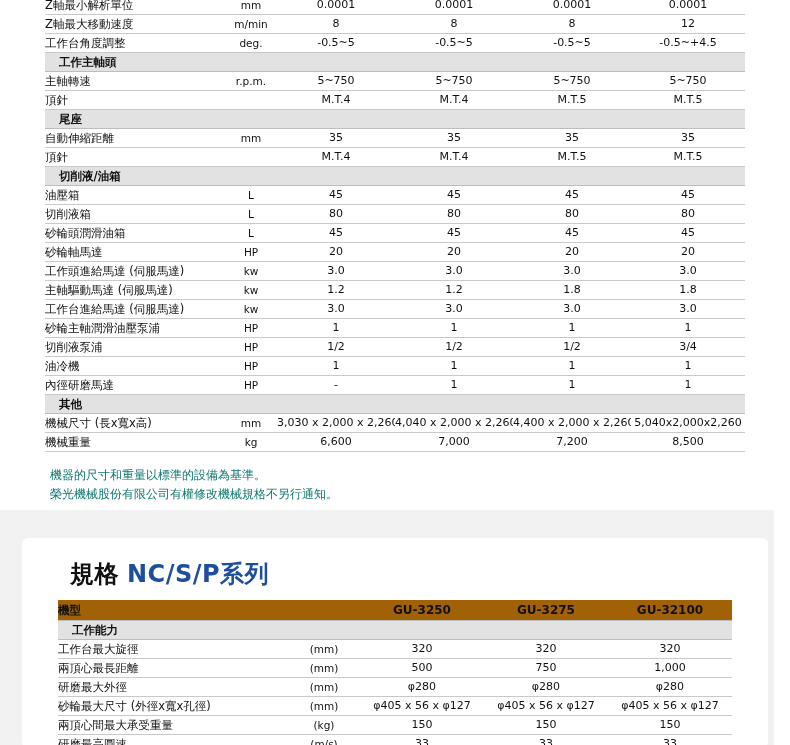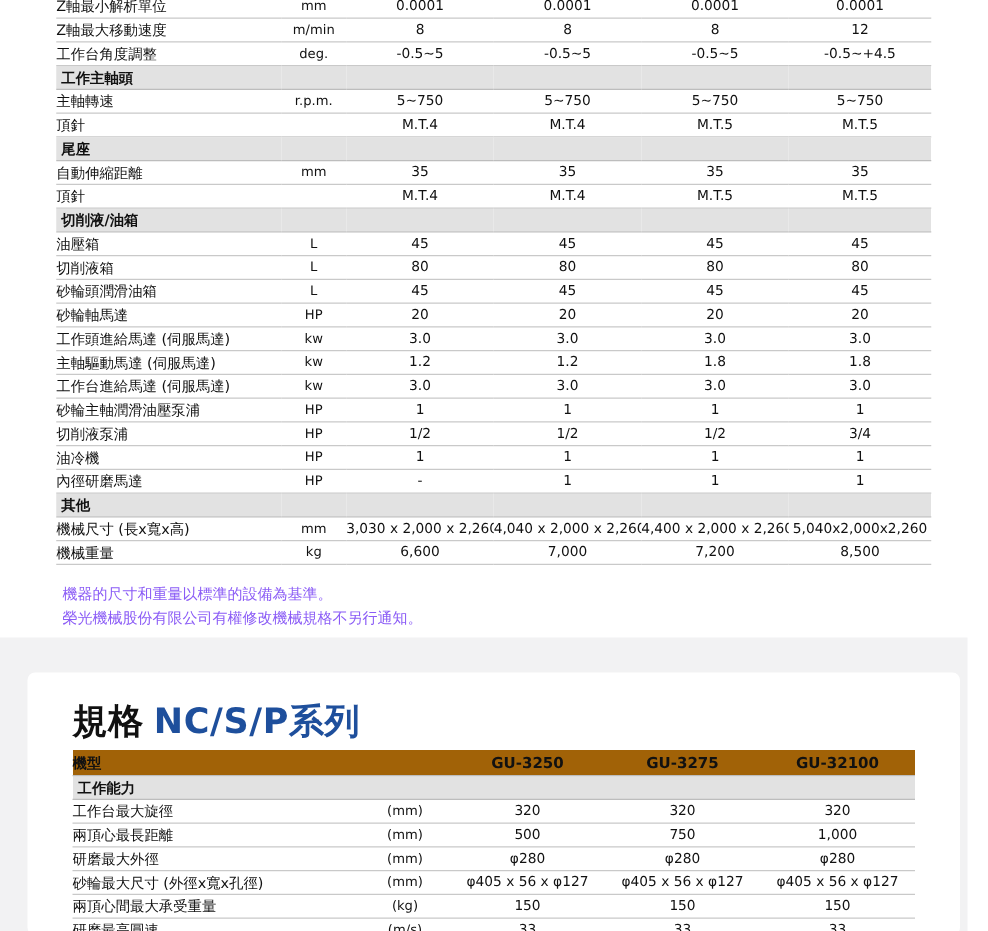--- a/index.html
+++ b/index.html
@@ -43,39 +43,39 @@
     text-align: center;
     font-size: 11px;
   }
   
   tr.section td {
     background: #e2e2e2;
     font-weight: bold;
     border-bottom: 1px solid #bdbdbd;
   }
   tr.section td.c-label {
-    padding-left: 4px;
+    padding-left: 14px;
   }
 
   
   #table-top {
     position: absolute;
     left: 45px;
     top: -4px;
     width: 700px;
   }
 
   
   .notes {
     position: absolute;
     left: 50px;
     top: 466px;
     font-size: 12px;
     line-height: 19px;
-    color: #8b5cf6;
+    color: #0f766e;
   }
 
   
   .band {
     position: absolute;
     left: 0;
     width: 790px;
     background: #f2f2f3;
   }
 
@@ -84,23 +84,23 @@
     left: 22px;
     top: 538px;
     width: 746px;
     height: 210px;
     background: #ffffff;
     border-radius: 6px;
   }
 
   .card-title {
     position: absolute;
-    left: 36px;
+    left: 48px;
     top: 20px;
-    font-size: 28px;
+    font-size: 24px;
     font-weight: bold;
     color: #111;
     letter-spacing: 0.5px;
     text-align: center;
   }
   .card-title .blue {
     color: #1e4f9c;
   }
 
   #table-bottom {

